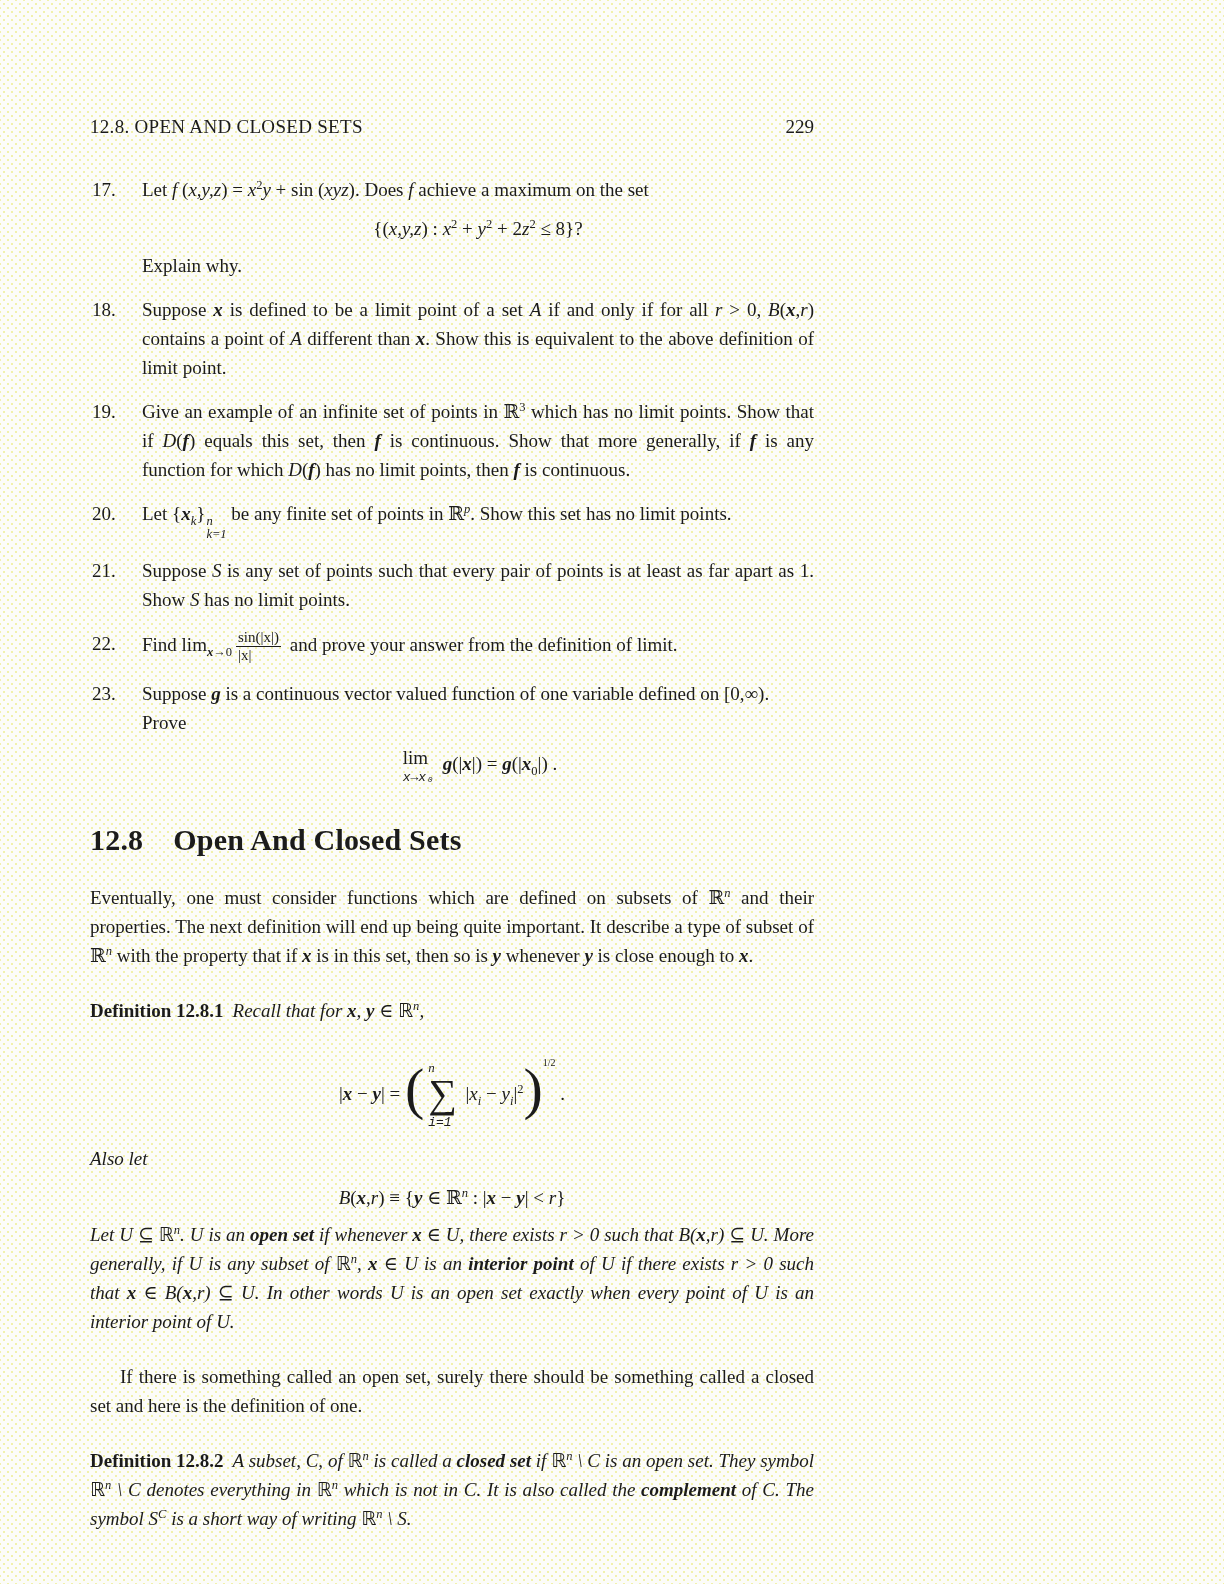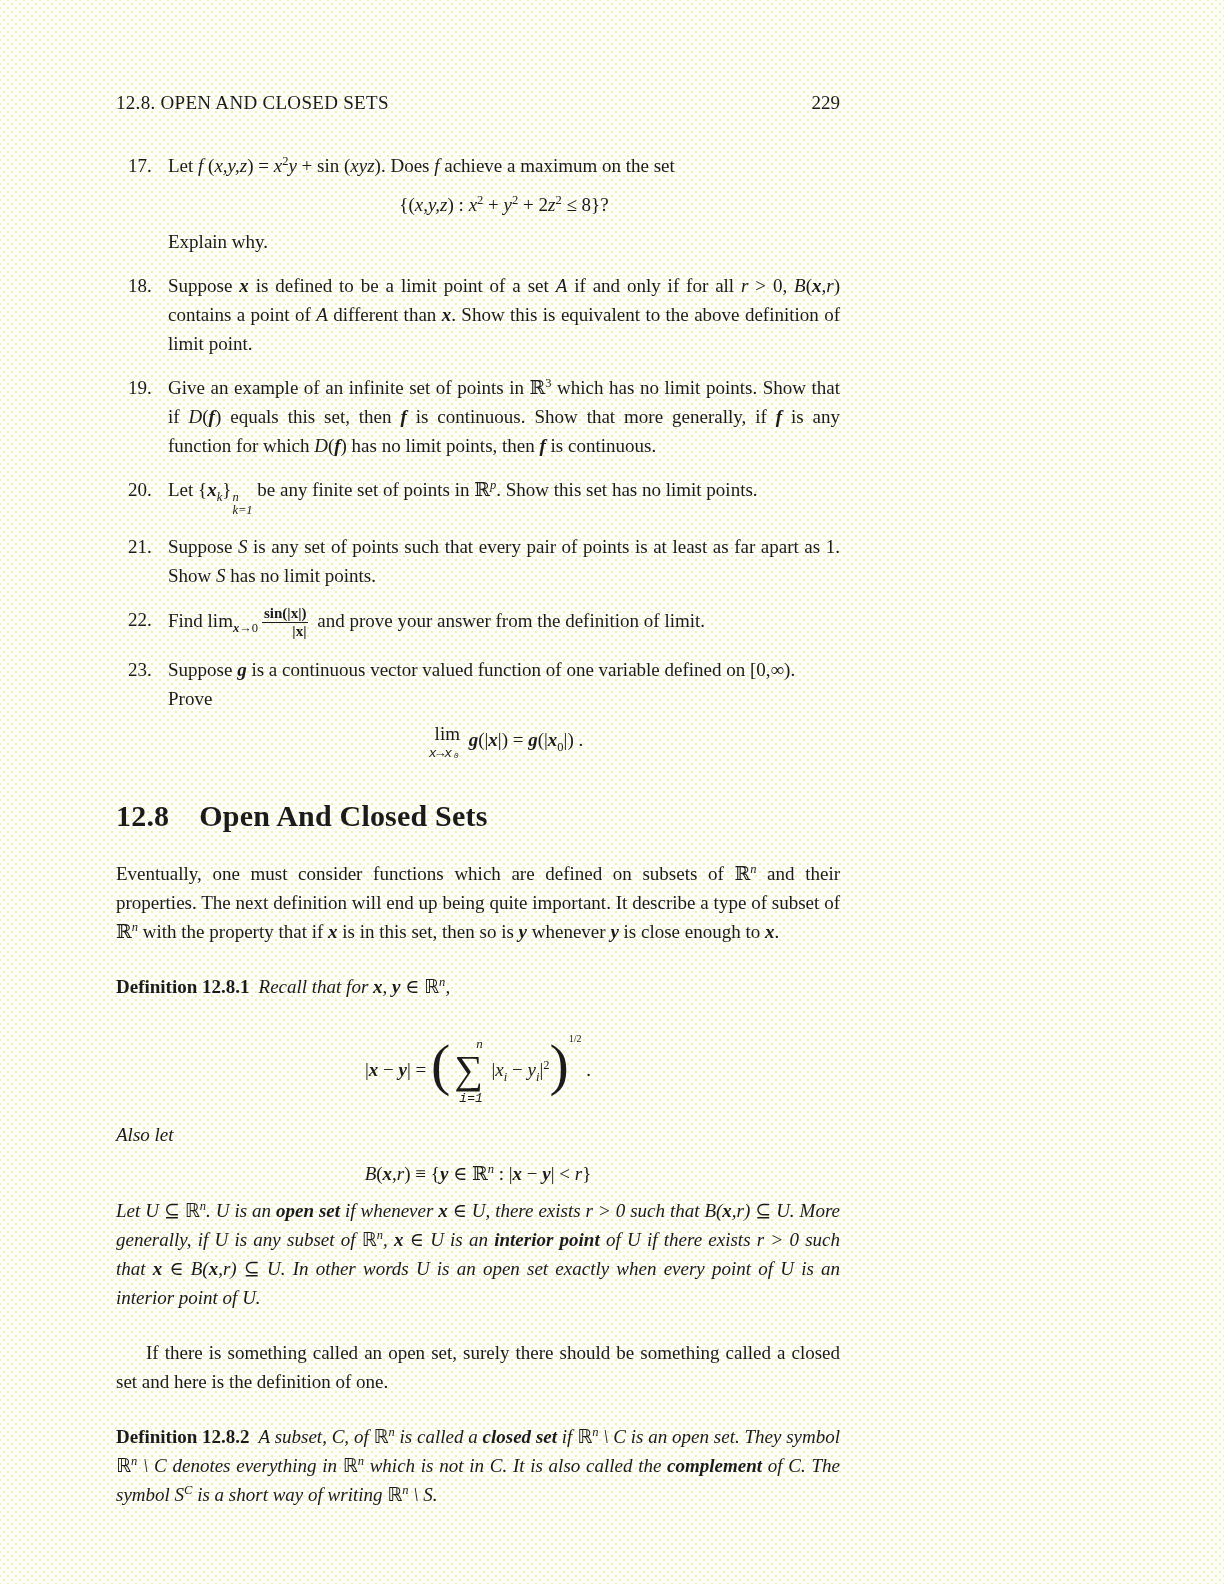--- a/index.html
+++ b/index.html
@@ -9,47 +9,47 @@
     background-image:
       radial-gradient(circle, #f1f1ac 1px, rgba(0,0,0,0) 1.3px),
       radial-gradient(circle, #f1f1ac 1px, rgba(0,0,0,0) 1.3px);
     background-size:8px 8px, 8px 8px;
     background-position:0 0, 4px 4px;
     font-family:"Liberation Serif","DejaVu Serif","DejaVu Sans",serif;
     color:#1b1b1b;
     font-size:19px;
     line-height:29px;
   }
-  .page{padding-top:88px;margin-left:116px;width:724px;}
+  .page{padding-top:112px;margin-left:90px;width:724px;}
   .header{display:flex;justify-content:space-between;margin-bottom:34px;}
   .header .hl{letter-spacing:0.3px;}
   .ex{position:relative;padding-left:52px;margin-bottom:15px;text-align:justify;}
-  .exno{position:absolute;left:12px;top:0;}
+  .exno{position:absolute;left:2px;top:0;}
   .disp{text-align:center;margin:10px 0 8px;}
   .dispbig{margin:22px 0 14px;padding-top:14px;}
   .para{margin:0 0 0;text-align:justify;}
   .mt{margin-top:26px;}
   .indent{text-indent:30px;}
   .section-heading{font-size:30px;line-height:34px;font-weight:700;margin:38px 0 26px;letter-spacing:0.2px;}
   .secno{margin-right:30px;}
   .deflabel{font-weight:700;margin-right:9px;}
   .it{font-style:italic;}
   
   .i{font-style:italic;}
   .b{font-weight:700;}
   .bi{font-style:italic;font-weight:700;}
   .sup{font-size:0.66em;vertical-align:super;line-height:0;}
   .sub{font-size:0.66em;vertical-align:sub;line-height:0;}
   .exp{font-size:10px;vertical-align:34px;line-height:0;}
   .bigp{font-size:58px;font-weight:400;vertical-align:-0.14em;line-height:0;}
-  .frac{display:inline-flex;flex-direction:column;text-align:right;vertical-align:middle;
-        font-size:15px;line-height:17px;margin:0 4px;font-weight:bold;}
+  .frac{display:inline-flex;flex-direction:column;text-align:left;vertical-align:middle;
+        font-size:15px;line-height:17px;margin:0 4px;}
   .frac .fr-num{border-bottom:1.2px solid #1b1b1b;padding:0 2px;}
   .frac .fr-den{padding:0 2px;}
-  .ou{display:inline-flex;flex-direction:column;align-items:flex-end;vertical-align:middle;
+  .ou{display:inline-flex;flex-direction:column;align-items:flex-start;vertical-align:middle;
       line-height:1;margin:0 4px;}
   .ou-top{font-size:13px;font-style:italic;line-height:13px;}
   .ou-mid{line-height:22px;}
   .ou-big{font-size:40px;line-height:40px;}
   .ou-bot{font-size:13px;font-style:italic;line-height:14px;margin-top:2px;font-family:Liberation Mono, monospace;}
   .stk{display:inline-flex;flex-direction:column;font-size:12.5px;font-style:italic;
        line-height:13px;vertical-align:-0.42em;margin-left:1px;}
 </style>
 </head>
 <body>

